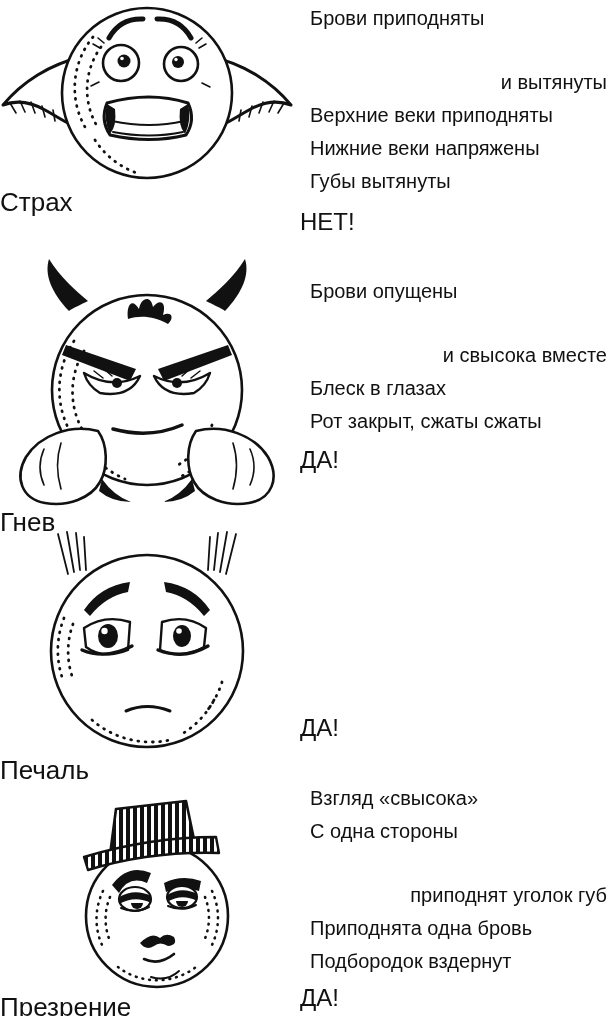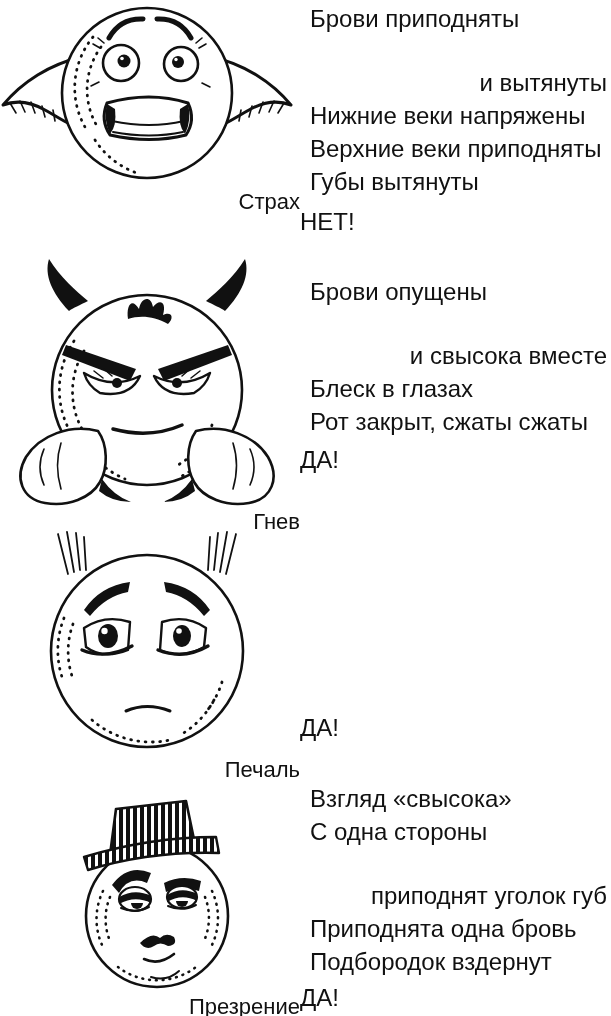--- a/index.html
+++ b/index.html
@@ -2,26 +2,26 @@
 <html><head>
 <meta charset="utf-8">
 <style>
   html,body{margin:0;padding:0;background:#fff;}
   .page{
     position:relative;width:611px;height:1016px;background:#ffffff;
     font-family:"Liberation Sans",sans-serif;color:#111111;overflow:hidden;
   }
   .figure{position:absolute;left:0;width:300px;}
   .caption{
-    position:absolute;left:0;width:300px;text-align:right;
-    font-size:22px;line-height:26px;color:#111;
+    position:absolute;left:0;width:300px;text-align:left;
+    font-size:26px;line-height:26px;color:#111;
   }
   .textblock{position:absolute;left:300px;width:311px;}
   .line{
-    font-size:24px;line-height:33px;height:33px;white-space:nowrap;
+    font-size:20px;line-height:33px;height:33px;white-space:nowrap;
     padding-left:10px;padding-right:4px;box-sizing:border-box;
   }
   .line.cont{text-align:right;margin-top:31px;}
   .verdict{
     position:absolute;left:300px;width:311px;text-align:left;
     font-size:24px;line-height:30px;
   }
   svg{display:block;}
 </style>
 </head>
@@ -73,22 +73,22 @@
           <path d="M188 102 Q192 117 185 132 Q178 124 180 107 Z" fill="#111" stroke="none"></path>
         </g>
       </g>
     </svg>
   </div>
   <div class="caption" style="top:189px">Страх</div>
 
   <div class="textblock" style="top:2px">
     <div class="line">Брови приподняты</div>
     <div class="line cont">и вытянуты</div>
+    <div class="line">Верхние веки приподняты</div>
     <div class="line">Нижние веки напряжены</div>
-    <div class="line">Верхние веки приподняты</div>
     <div class="line">Губы вытянуты</div>
   </div>
   <div class="verdict" style="top:207px">НЕТ!</div>
 
   <div class="figure" style="top:253px">
     <svg width="300" height="255" viewBox="0 0 300 255">
       <g stroke="#111" fill="none" stroke-linecap="round" stroke-linejoin="round">
 
         <circle cx="147" cy="137" r="95" fill="#fff" stroke-width="2.6"></circle>
 

